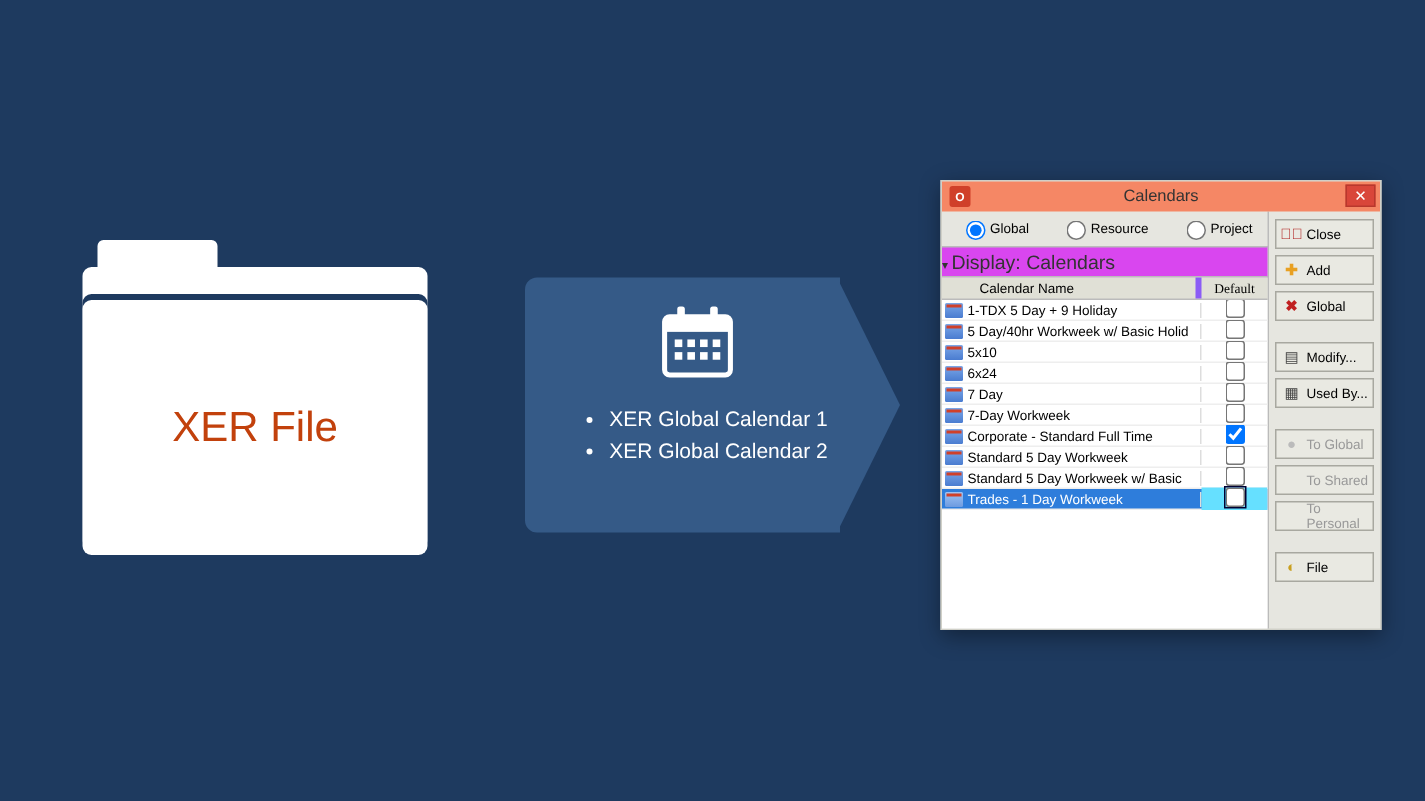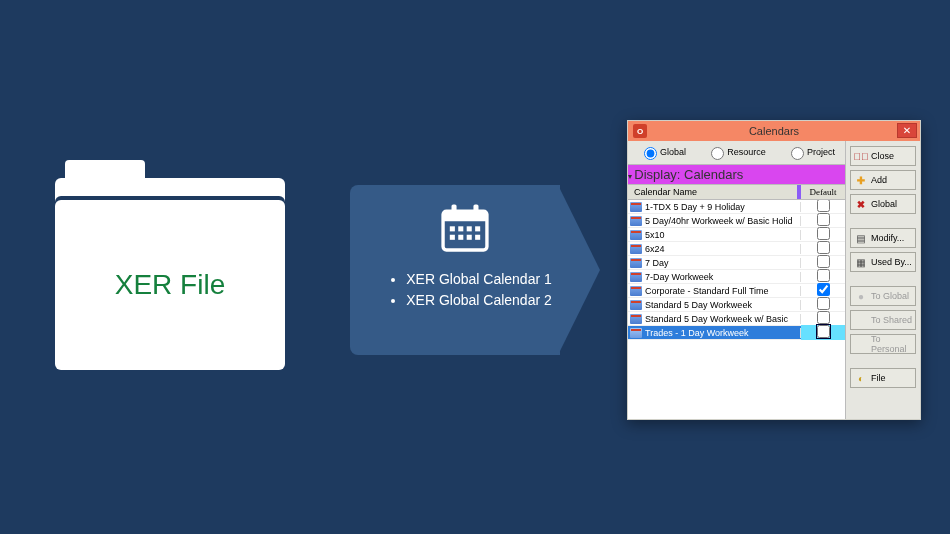--- a/index.html
+++ b/index.html
@@ -45,21 +45,21 @@
     width: 230px;
     height: 170px;
     background: #fff;
     border-radius: 6px;
     box-shadow: 0 -4px 0 #1e3a5f;
     display: flex;
     align-items: center;
     justify-content: center;
   }
   .folder-label {
-    color: #15803d;
+    color: #c2410c;
     font-size: 28px;
   }
 
   
   .arrow {
     position: absolute;
     left: 350px;
     top: 185px;
     width: 260px;
     height: 136px;
@@ -202,21 +202,21 @@
   }
   .display-bar::before { content: "▾ "; font-size: 8px; }
 
   .table-header {
     display: flex;
     background: #e0e0d6;
     border-bottom: 1px solid #bbb;
     font-size: 9px;
     color: #000;
   }
-  .th-name { flex: 1; padding: 2px 6px; border-right: 4px solid #8b5cf6; }
+  .th-name { flex: 1; padding: 2px 6px; border-right: 4px solid #8b5cf6; margin-left: 19px; }
   .th-def  { width: 44px; padding: 2px 4px; text-align: center; font-family: Liberation Serif, serif; }
 
   .table-body {
     flex: 1;
     overflow-y: auto;
     background: #fff;
   }
   .row {
     display: flex;
     align-items: center;

